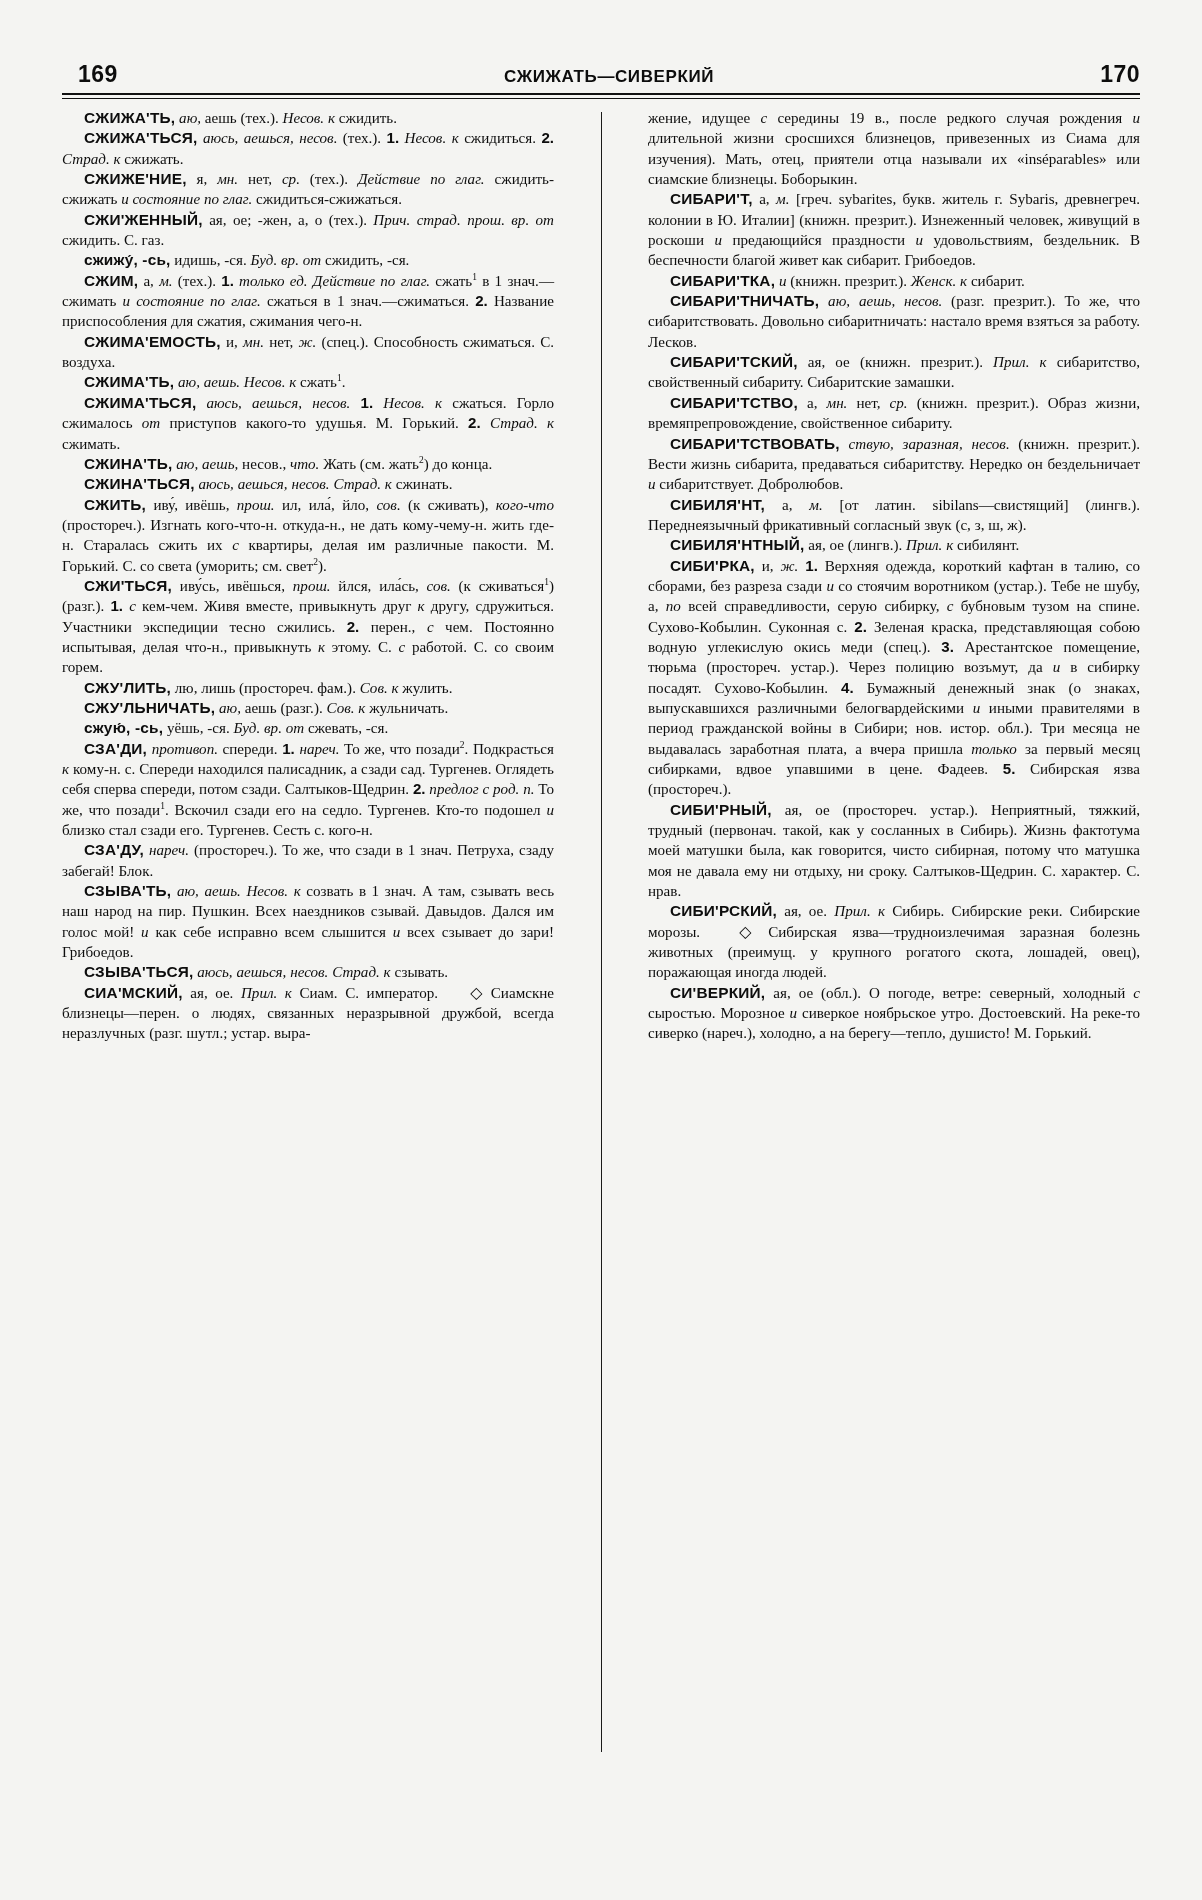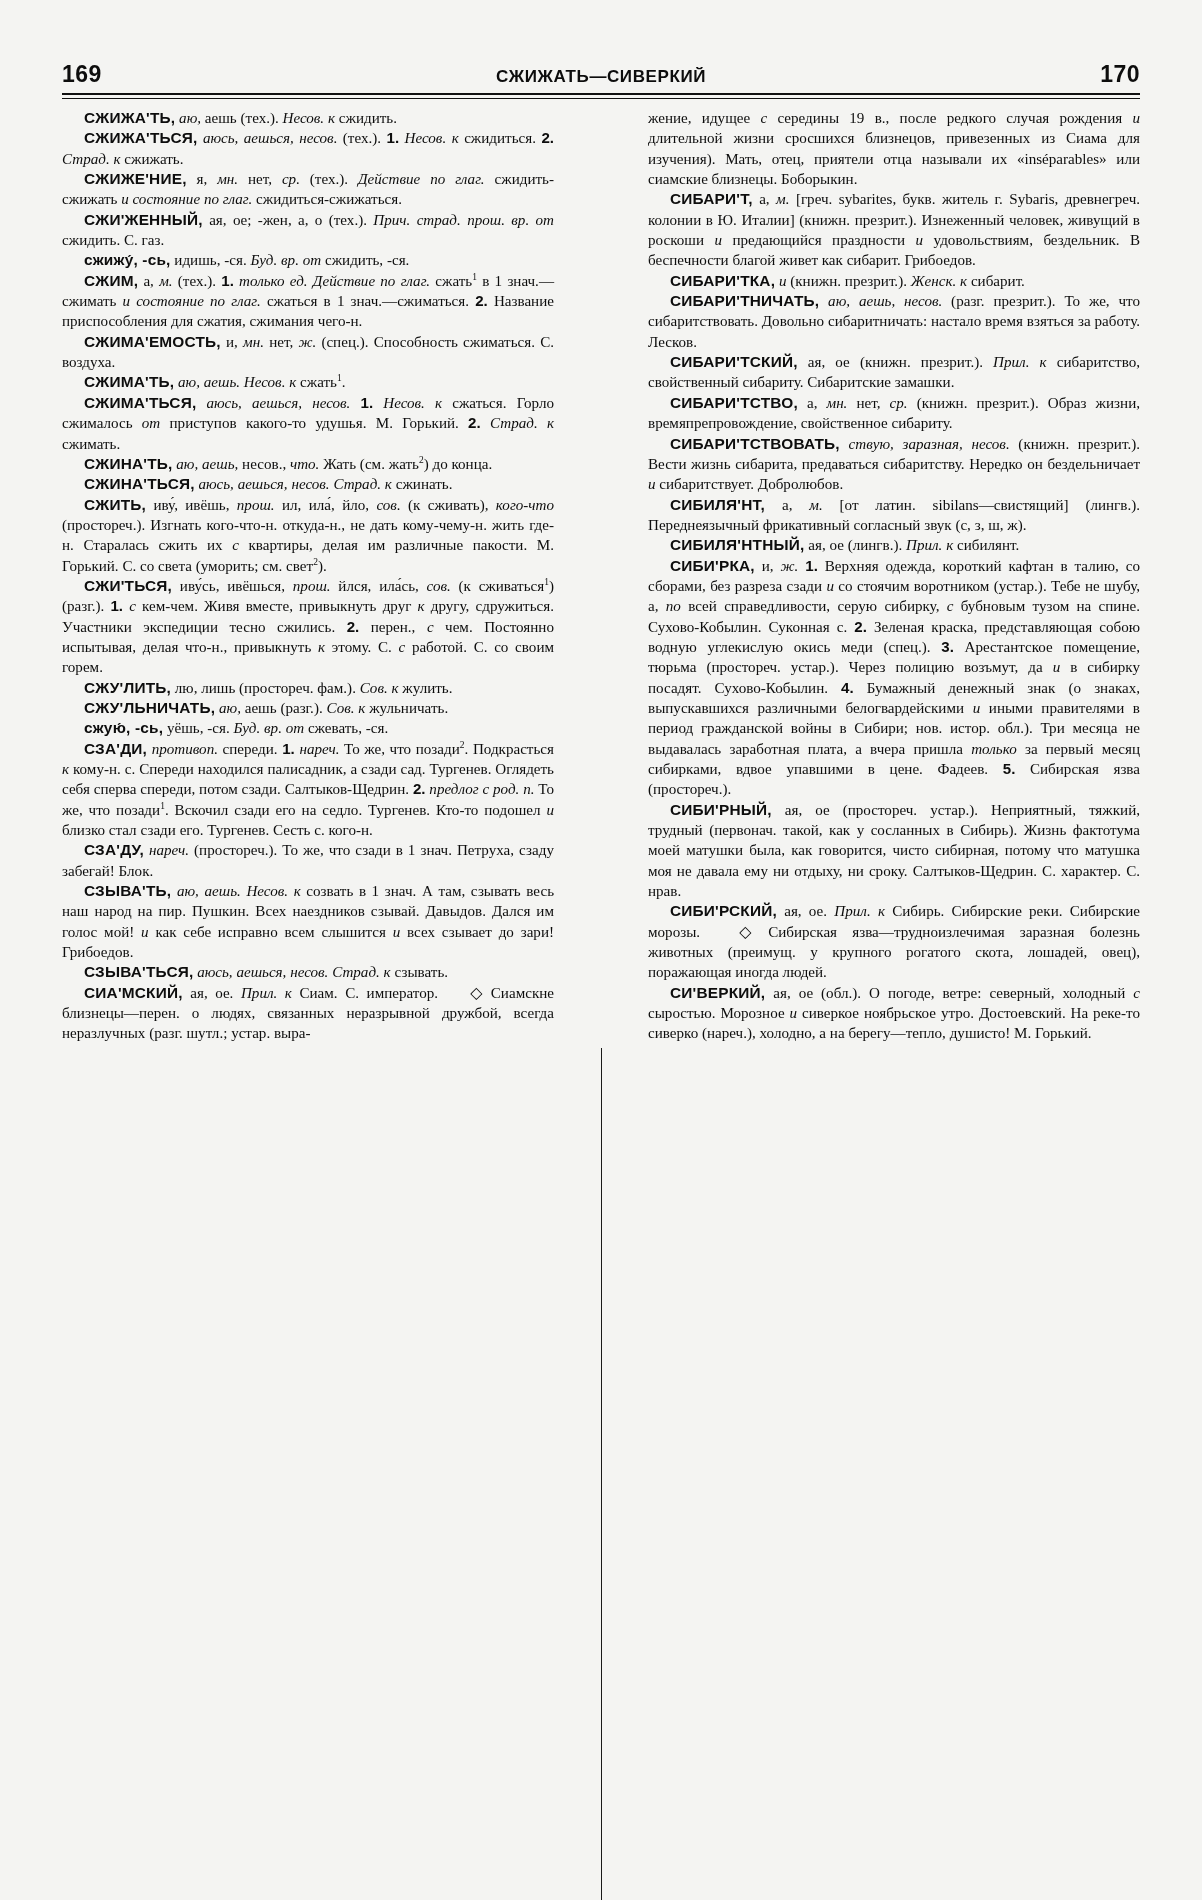--- a/index.html
+++ b/index.html
@@ -15,21 +15,21 @@
     background: #f4f4f2;
     box-sizing: border-box;
     font-family: "Liberation Serif", "DejaVu Serif", serif;
     color: #0d0d0d;
     overflow: hidden;
   }
 
   
   .running-head {
     position: absolute;
-    left: 62px;
+    left: 78px;
     right: 62px;
     top: 52px;
     height: 34px;
     display: flex;
     align-items: flex-end;
     justify-content: space-between;
   }
   .folio {
     font-family: "Liberation Sans", "DejaVu Sans", sans-serif;
     font-weight: bold;
@@ -62,21 +62,20 @@
     border-top: 1.2px solid #111;
   }
 
   
   .columns {
     position: absolute;
     left: 62px;
     top: 108px;
     width: 1078px;
     display: flex;
-    align-items: flex-end;
   }
   .col {
     width: 492px;
     font-size: 15.1px;
     line-height: 20.35px;
     text-align: justify;
     text-justify: inter-word;
     hyphens: manual;
   }
   .gutter {

